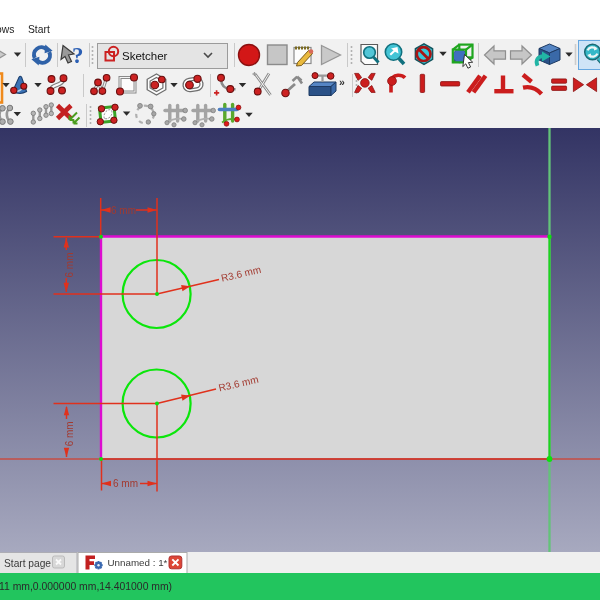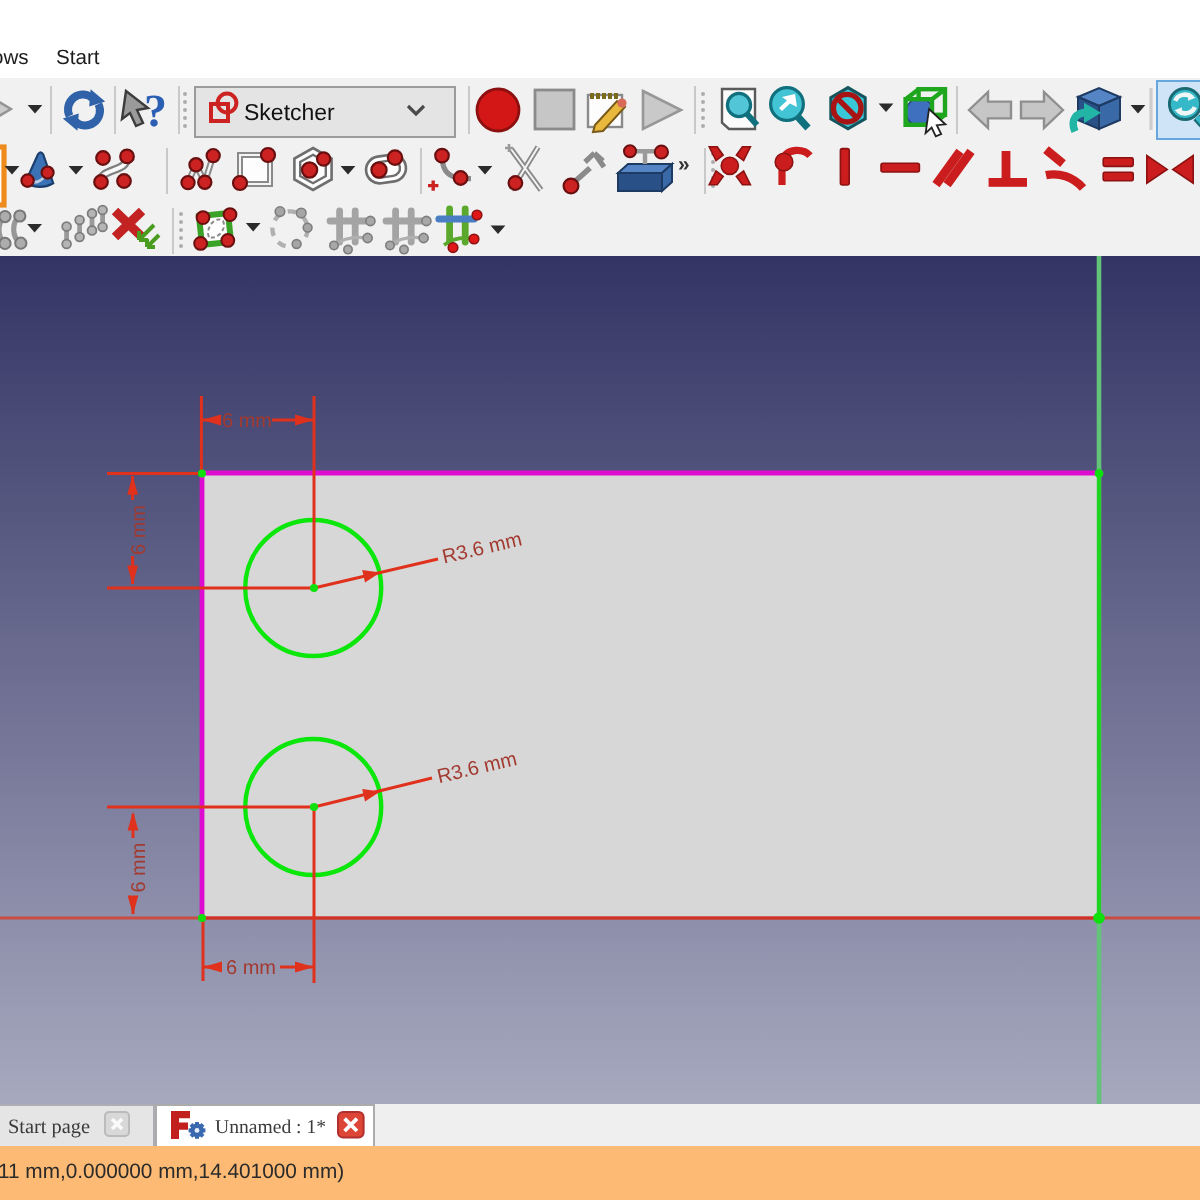--- a/index.html
+++ b/index.html
@@ -3,22 +3,22 @@
 <meta charset="utf-8">
 <style>
   html,body{margin:0;padding:0;}
   body{width:600px;height:600px;overflow:hidden;position:relative;
        font-family:"Liberation Sans",sans-serif;background:#fff;}
   #menubar{position:absolute;left:0;top:0;width:600px;height:39px;background:#ffffff;}
   #menubar span{position:absolute;top:24px;font-size:10.3px;color:#1c1c1c;}
   #toolbars{position:absolute;left:0;top:39px;width:600px;height:89px;background:#f1f1f1;}
   #viewport{position:absolute;left:0;top:128px;width:600px;height:424px;
             background:linear-gradient(#333464,#a7a9bf);}
-  #tabbar{position:absolute;left:0;top:552px;width:600px;height:21px;background:#ededed;font-family:Liberation Serif, serif;}
-  #statusbar{position:absolute;left:0;top:573px;width:600px;height:27px;background:#fdba74;}
+  #tabbar{position:absolute;left:0;top:552px;width:600px;height:21px;background:#ededed;}
+  #statusbar{position:absolute;left:0;top:573px;width:600px;height:27px;background:#22c55e;}
   #statusbar div{position:absolute;left:-1px;top:8px;font-size:10.4px;color:#2a2a2a;}
 </style>
 </head>
 <body>
   <div id="menubar">
     <span style="left:-4px">ows</span>
     <span style="left:28px">Start</span>
   </div>
   <div id="toolbars">
     <svg width="600" height="89">

